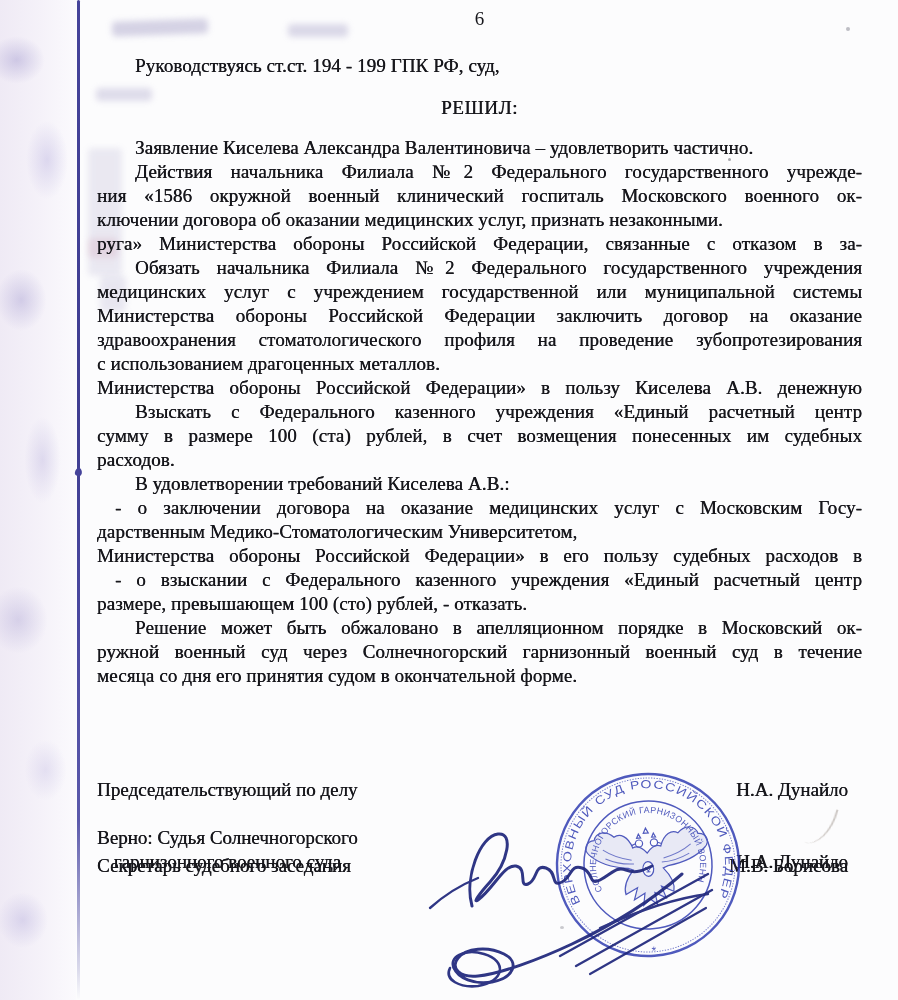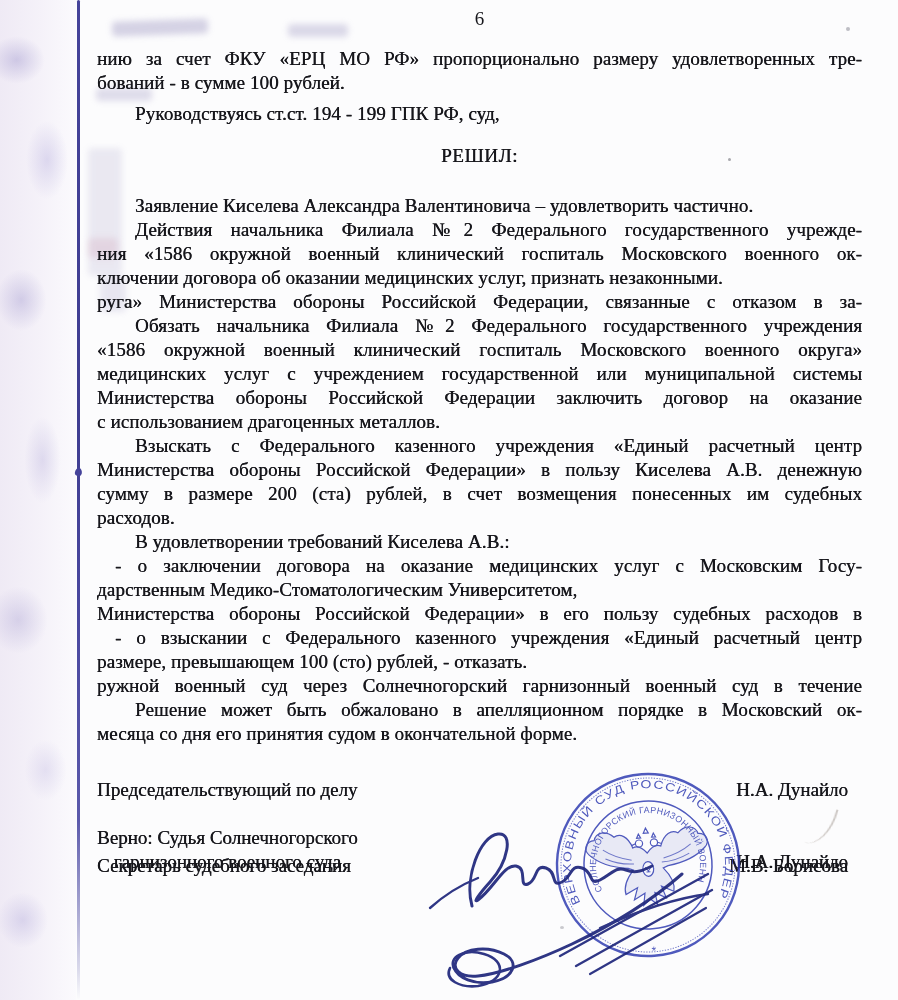--- a/index.html
+++ b/index.html
@@ -74,66 +74,62 @@
   <div class="bleed b6"></div>
   <div class="speck1"></div>
   <div class="speck2"></div>
   <div class="speck3"></div>
   <div class="scratch"></div>
 
   <div class="page-num">6</div>
 
   <div class="content">
       <div class="para body">
-        <div class="line just">нию за счет ФКУ «ЕРЦ МО РФ» пропорционально размеру удовлетворенных тре-</div>
-        <div class="line">бований - в сумме 100 рублей.</div>
-      </div>
-      <div class="para body">
         <div class="line" style="text-indent: 38px; margin-top: 7px;">Руководствуясь ст.ст. 194 - 199 ГПК РФ, суд,</div>
       </div>
       <div class="para heading" style="margin-top: 18px; margin-bottom: 16px;">
         <div class="line">РЕШИЛ:</div>
       </div>
-      <div class="para body" style="margin-top: 26px;">
+      <div class="para body" style="margin-top: 16px;">
         <div class="line" style="text-indent: 38px;">Заявление Киселева Александра Валентиновича – удовлетворить частично.</div>
       </div>
       <div class="para body">
         <div class="line just" style="text-indent: 38px;">Действия начальника Филиала №2 Федерального государственного учрежде-</div>
         <div class="line just">ния «1586 окружной военный клинический госпиталь Московского военного ок-</div>
         <div class="line">ключении договора об оказании медицинских услуг, признать незаконными.</div>
         <div class="line just">руга» Министерства обороны Российской Федерации, связанные с отказом в за-</div>
       </div>
       <div class="para body">
         <div class="line just" style="text-indent: 38px;">Обязать начальника Филиала №2 Федерального государственного учреждения</div>
-        <div class="line just">«1586 окружной военный клинический госпиталь Московского военного округа»</div>
         <div class="line just">медицинских услуг с учреждением государственной или муниципальной системы</div>
         <div class="line just">Министерства обороны Российской Федерации заключить договор на оказание</div>
+        <div class="line just">здравоохранения стоматологического профиля на проведение зубопротезирования</div>
         <div class="line">с использованием драгоценных металлов.</div>
       </div>
       <div class="para body">
+        <div class="line just">Министерства обороны Российской Федерации» в пользу Киселева А.В. денежную</div>
         <div class="line just" style="text-indent: 38px;">Взыскать с Федерального казенного учреждения «Единый расчетный центр</div>
-        <div class="line just">Министерства обороны Российской Федерации» в пользу Киселева А.В. денежную</div>
-        <div class="line just">сумму в размере 200 (ста) рублей, в счет возмещения понесенных им судебных</div>
+        <div class="line just">сумму в размере 100 (ста) рублей, в счет возмещения понесенных им судебных</div>
         <div class="line">расходов.</div>
       </div>
       <div class="para body">
         <div class="line" style="text-indent: 38px;">В удовлетворении требований Киселева А.В.:</div>
       </div>
       <div class="para body">
         <div class="line just" style="text-indent: 18px;">- о заключении договора на оказание медицинских услуг с Московским Госу-</div>
         <div class="line">дарственным Медико-Стоматологическим Университетом,</div>
       </div>
       <div class="para body">
         <div class="line just">Министерства обороны Российской Федерации» в его пользу судебных расходов в</div>
         <div class="line just" style="text-indent: 18px;">- о взыскании с Федерального казенного учреждения «Единый расчетный центр</div>
         <div class="line">размере, превышающем 100 (сто) рублей, - отказать.</div>
       </div>
       <div class="para body">
+        <div class="line just" style="text-indent: 38px;">Решение может быть обжаловано в апелляционном порядке в Московский ок-</div>
         <div class="line just">ружной военный суд через Солнечногорский гарнизонный военный суд в течение</div>
-        <div class="line just" style="text-indent: 38px;">Решение может быть обжаловано в апелляционном порядке в Московский ок-</div>
         <div class="line">месяца со дня его принятия судом в окончательной форме.</div>
       </div>
     </div>
 
   <div class="sig-row r1">
     <div class="label">Председательствующий по делу</div>
     <div class="name">Н.А. Дунайло</div>
   </div>
   <div class="sig-row r2">
     <div class="label">Верно: Судья Солнечногорского

